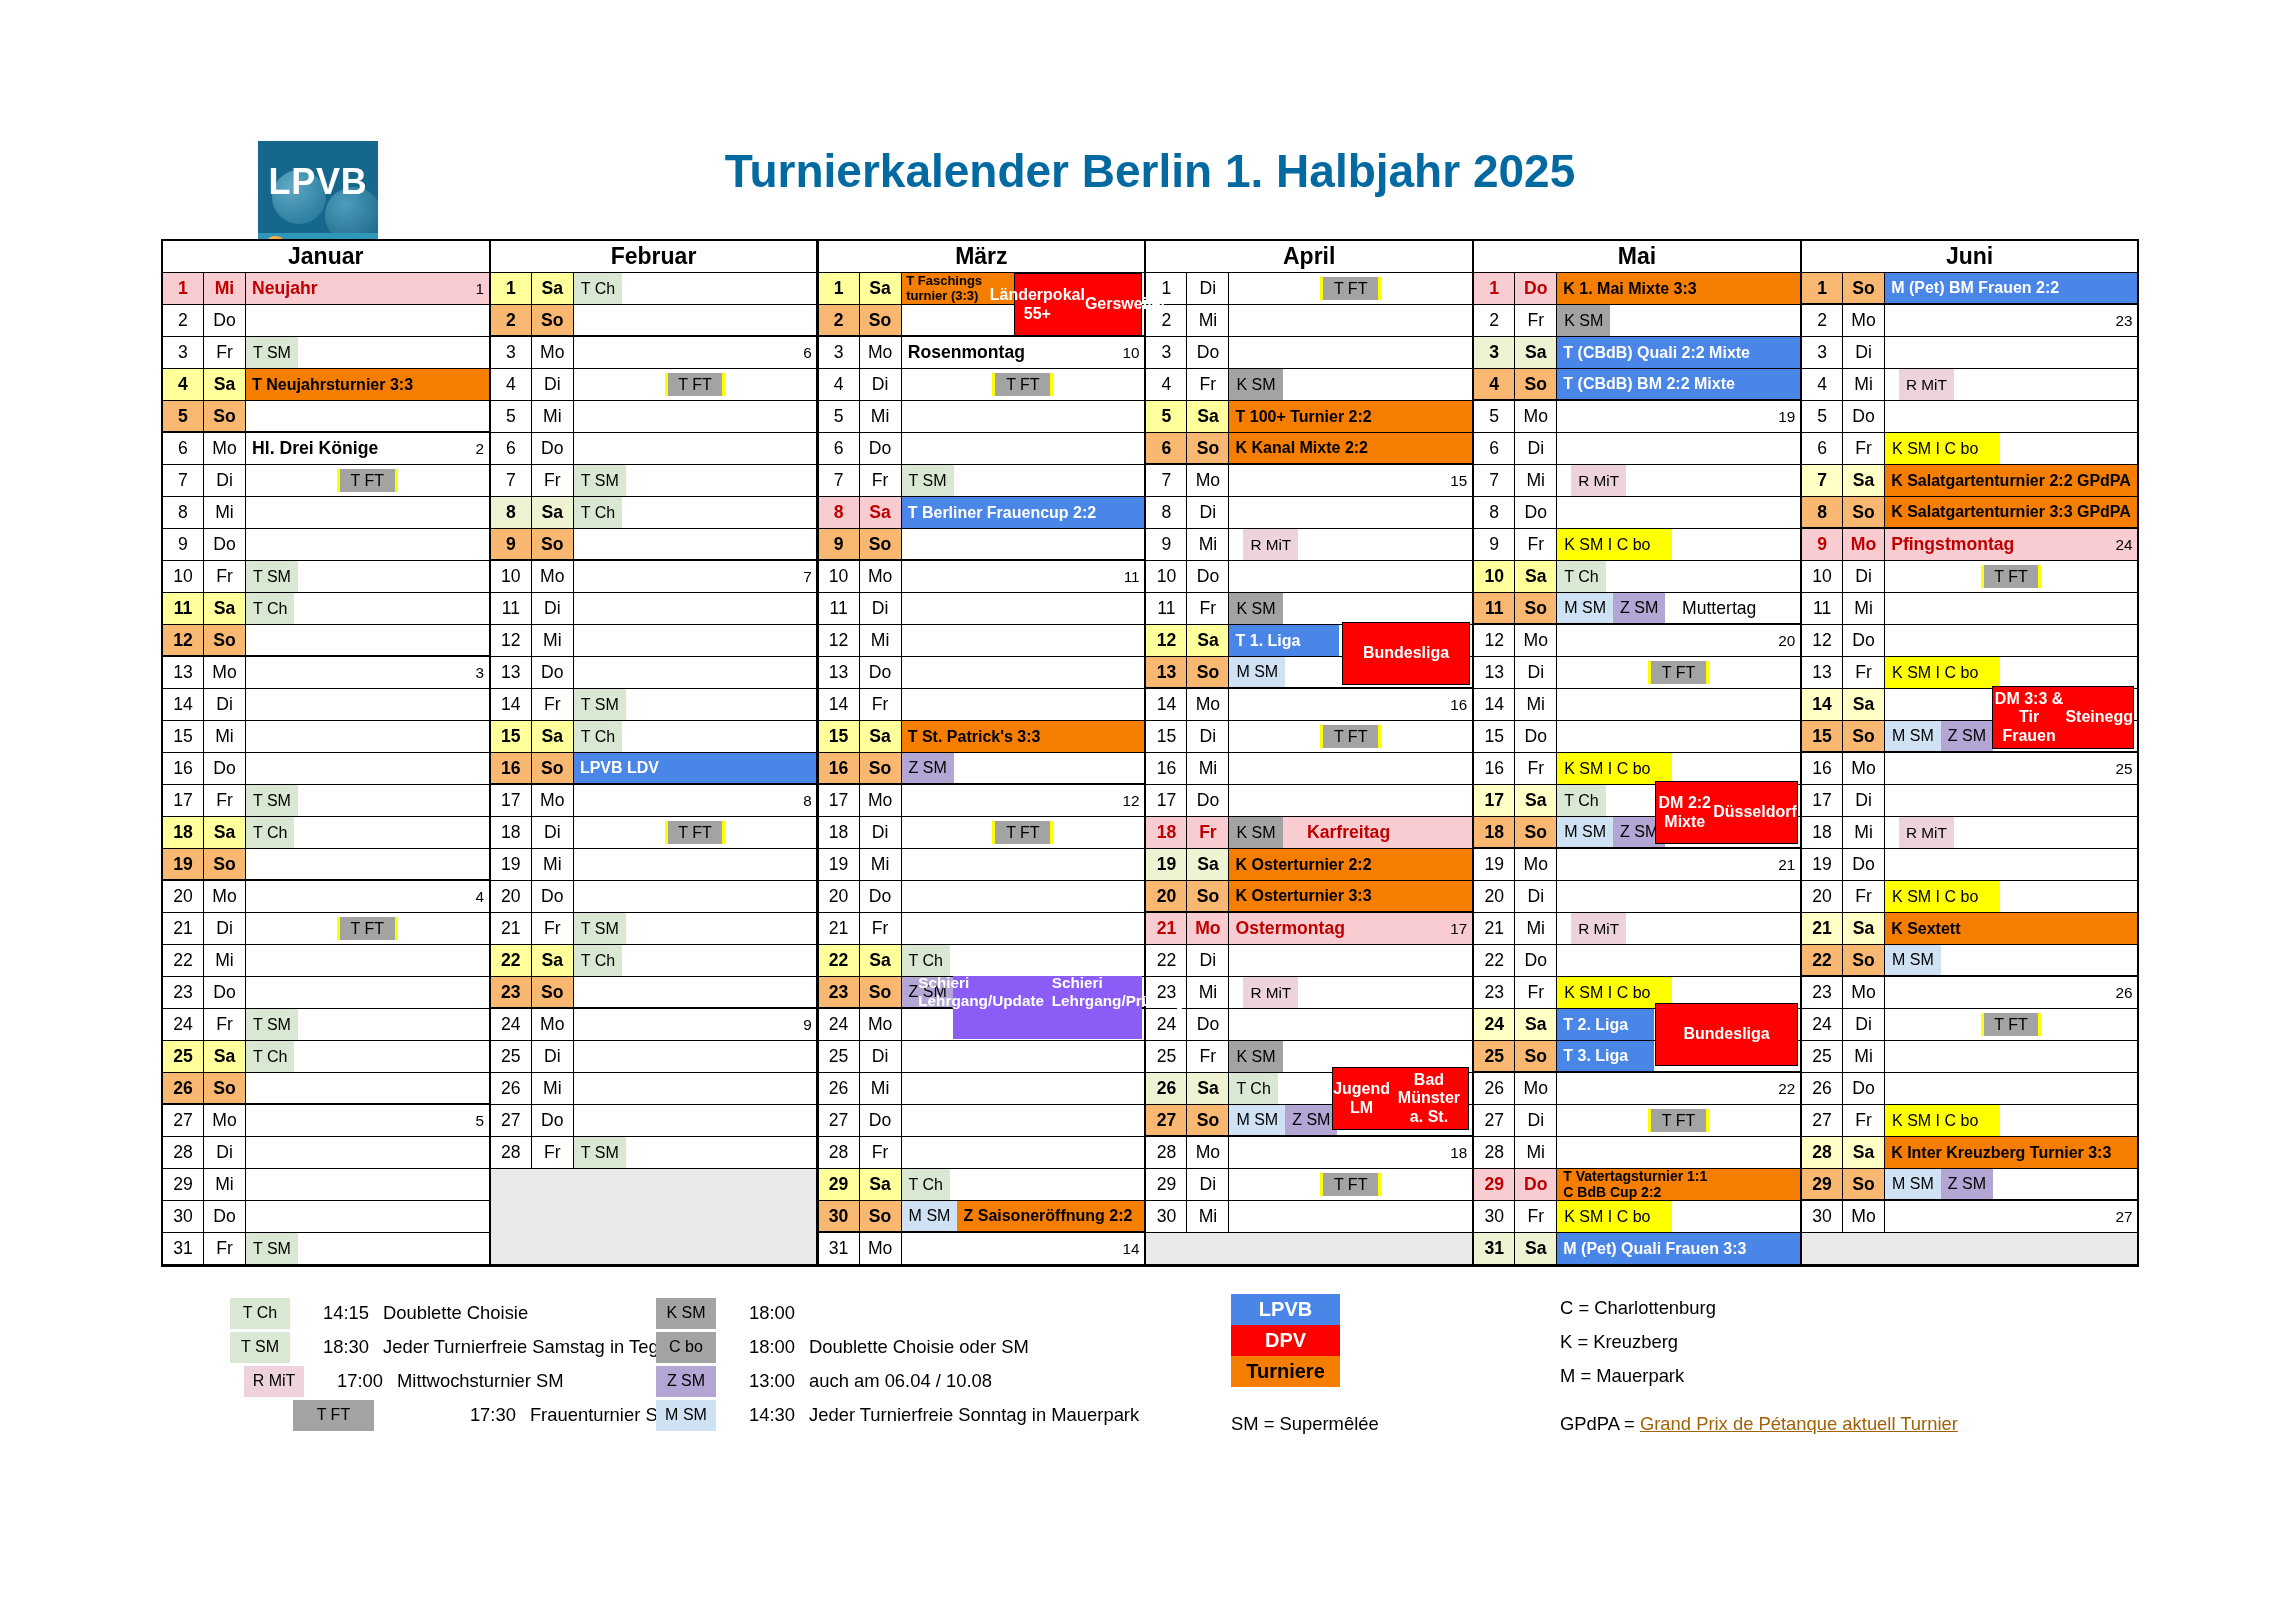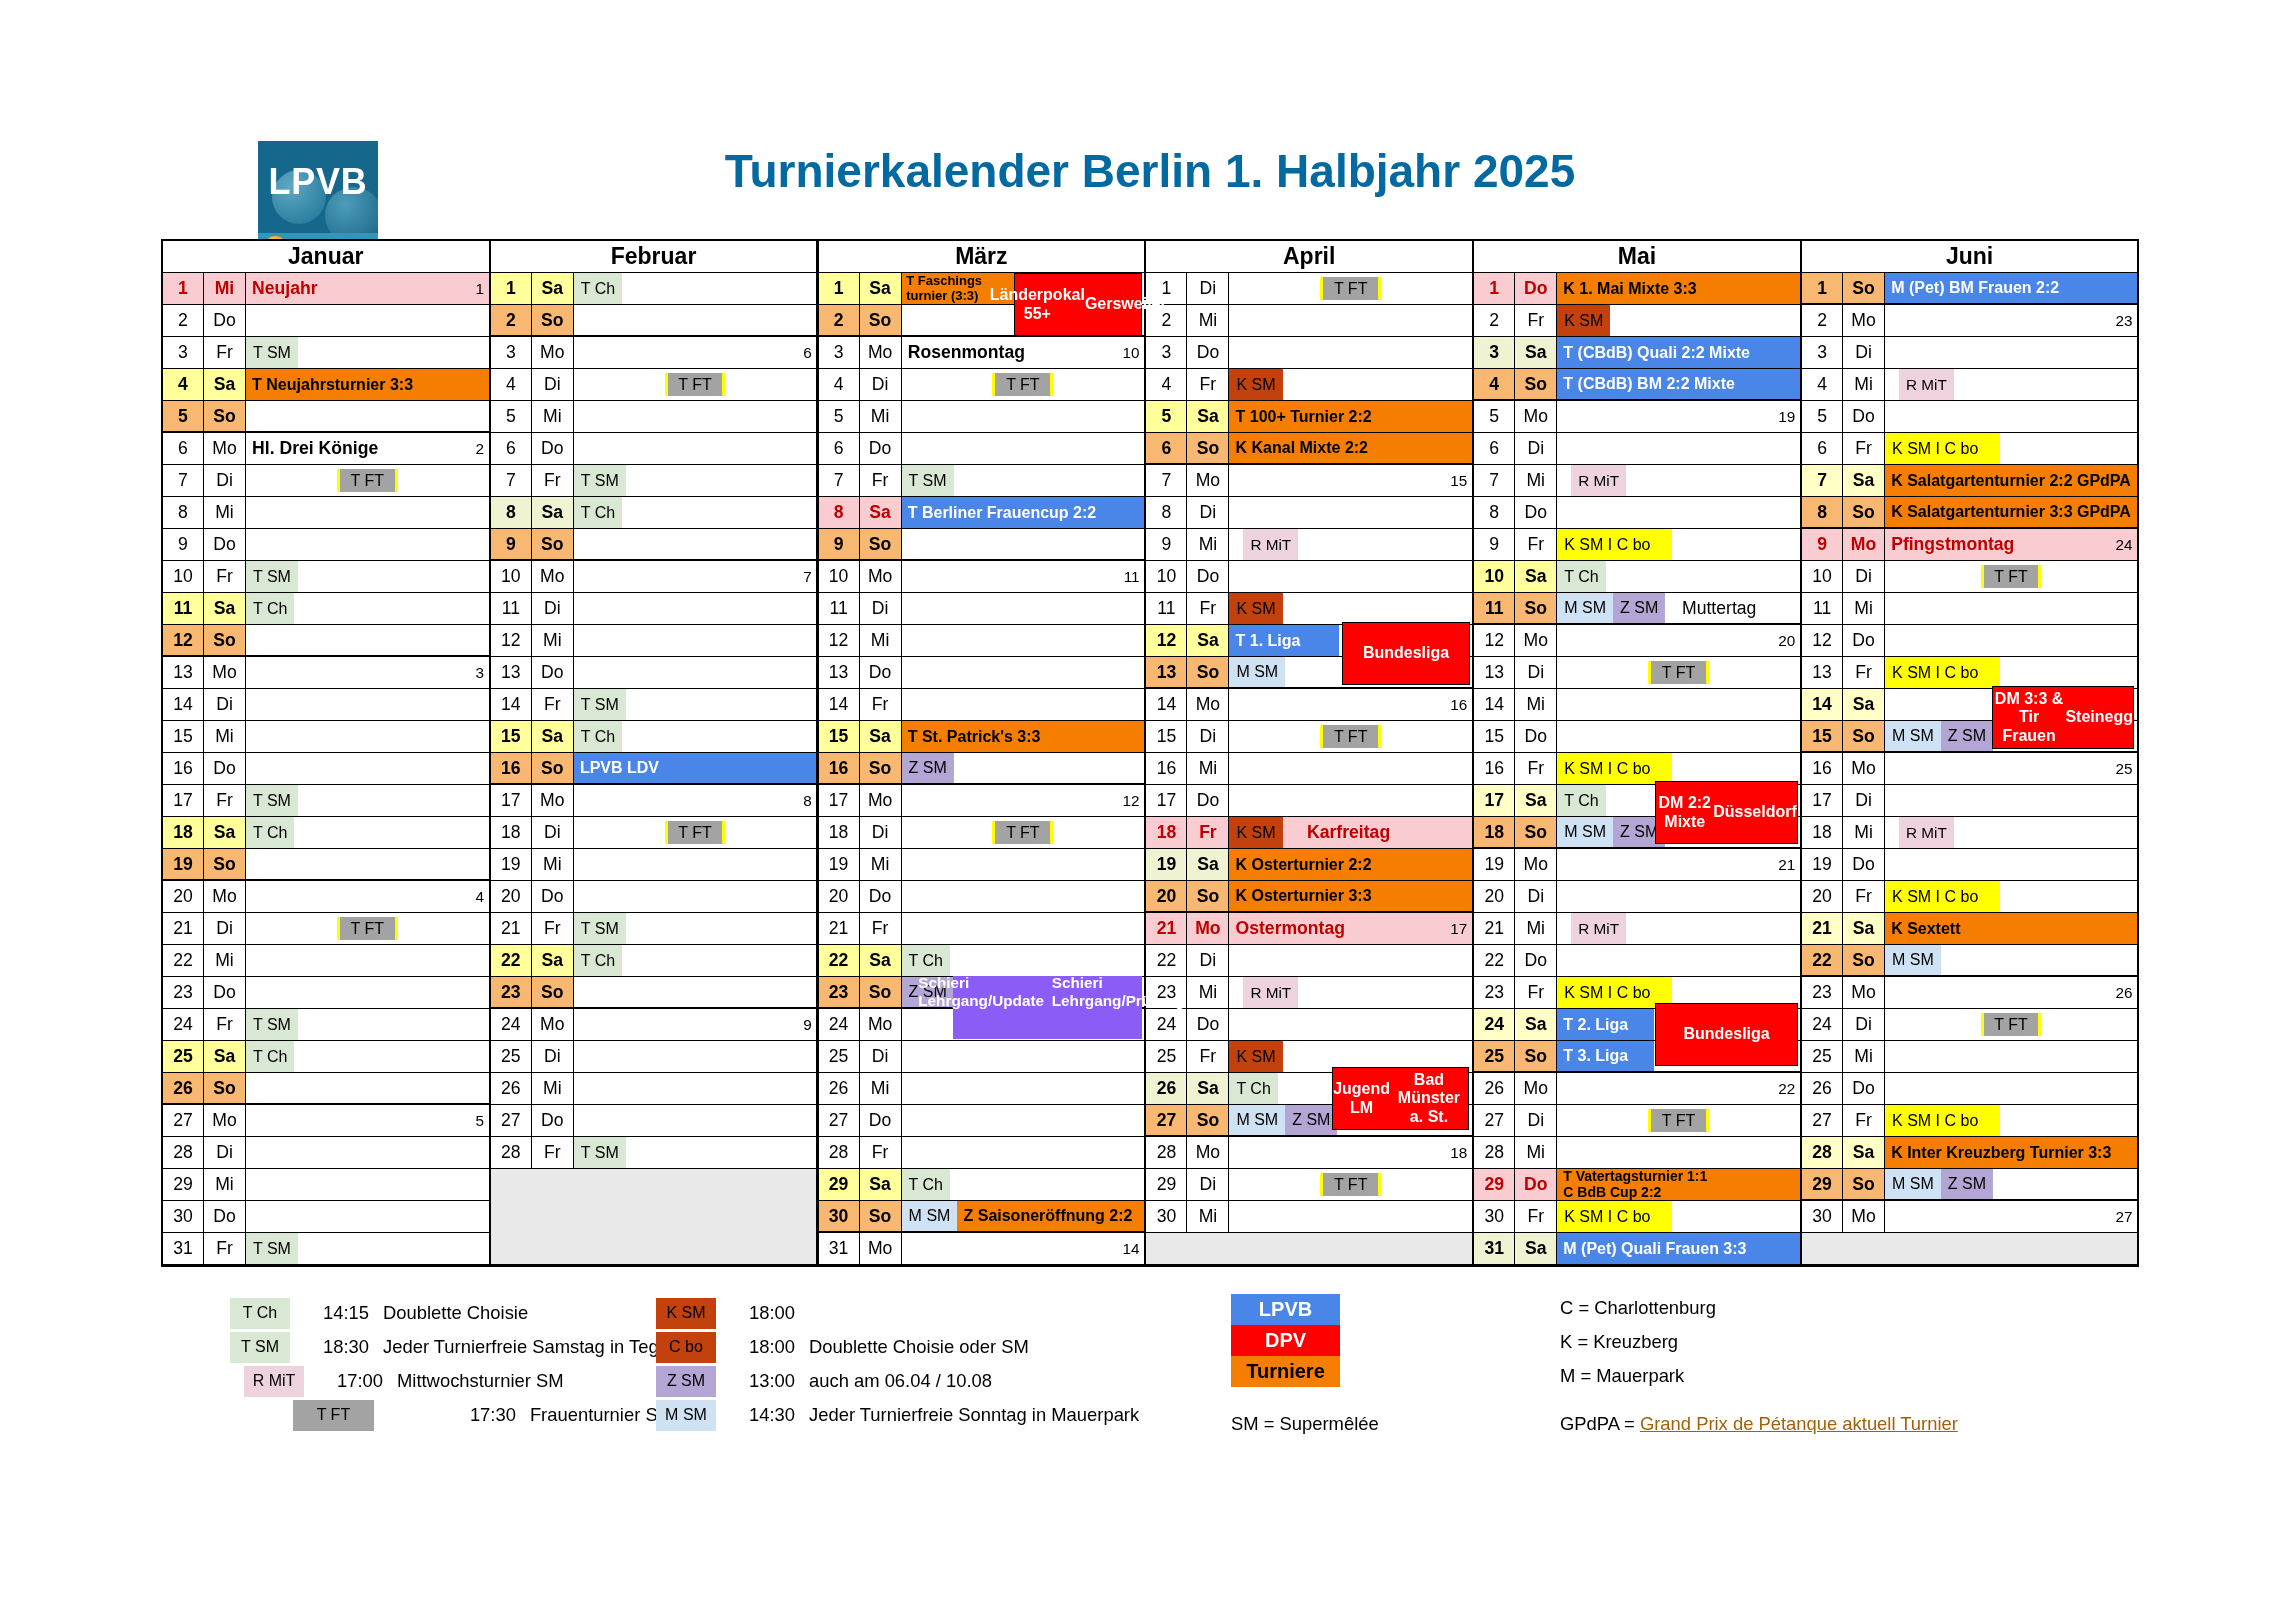--- a/index.html
+++ b/index.html
@@ -40,21 +40,21 @@
   .bg-sa{background:#ffff9c;}
   .bg-sa2{background:#eff3d2;}
   .bg-sa3{background:#ffffc6;}
   .bg-so{background:#f9b871;}
   .bg-hol{background:#f8ccd1;}
   .filler{background:#e9e9e9;border-bottom:1.5px solid #000;}
   .wk{position:absolute;right:4.6px;top:50%;transform:translateY(-50%);font-size:15.3px;color:#000;font-weight:normal;}
   
   .chip{display:flex;align-items:center;padding:0 7px;font-size:16px;flex:0 0 auto;box-sizing:border-box;}
   .c-grn{background:#d9e8d2;}
-  .c-ksm{background:#c2410c;}
+  .c-ksm{background:#a3a3a3;}
   .c-ksmw{background:#ffff00;min-width:115px;}
   .c-rmit{background:#eed3de;font-size:15.3px;margin-left:14px;}
   .c-zsm{background:#b3a6d4;}
   .c-msm{background:#cfe2f3;}
   .c-tft{background:#a3a3a3;border-left:3.1px solid #ffff00;border-right:3.1px solid #ffff00;
          margin:4px auto;padding:0 10.7px;}
   .chip2{background:#f57d00;flex:0 0 45%;display:flex;flex-direction:column;justify-content:center;
          font-size:13px;font-weight:bold;line-height:1.1;padding:0 4.6px;}
   
   .bar{display:flex;align-items:center;padding:0 6.1px;font-weight:bold;font-size:16px;

